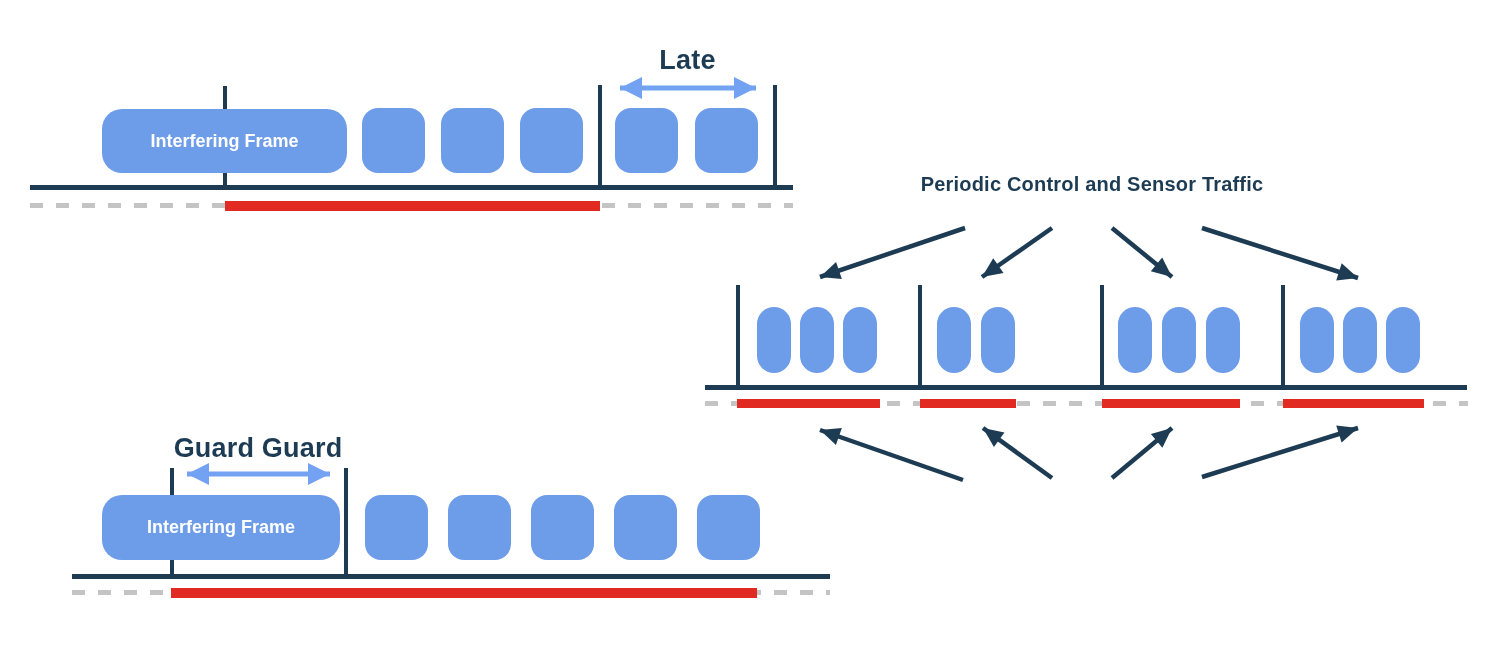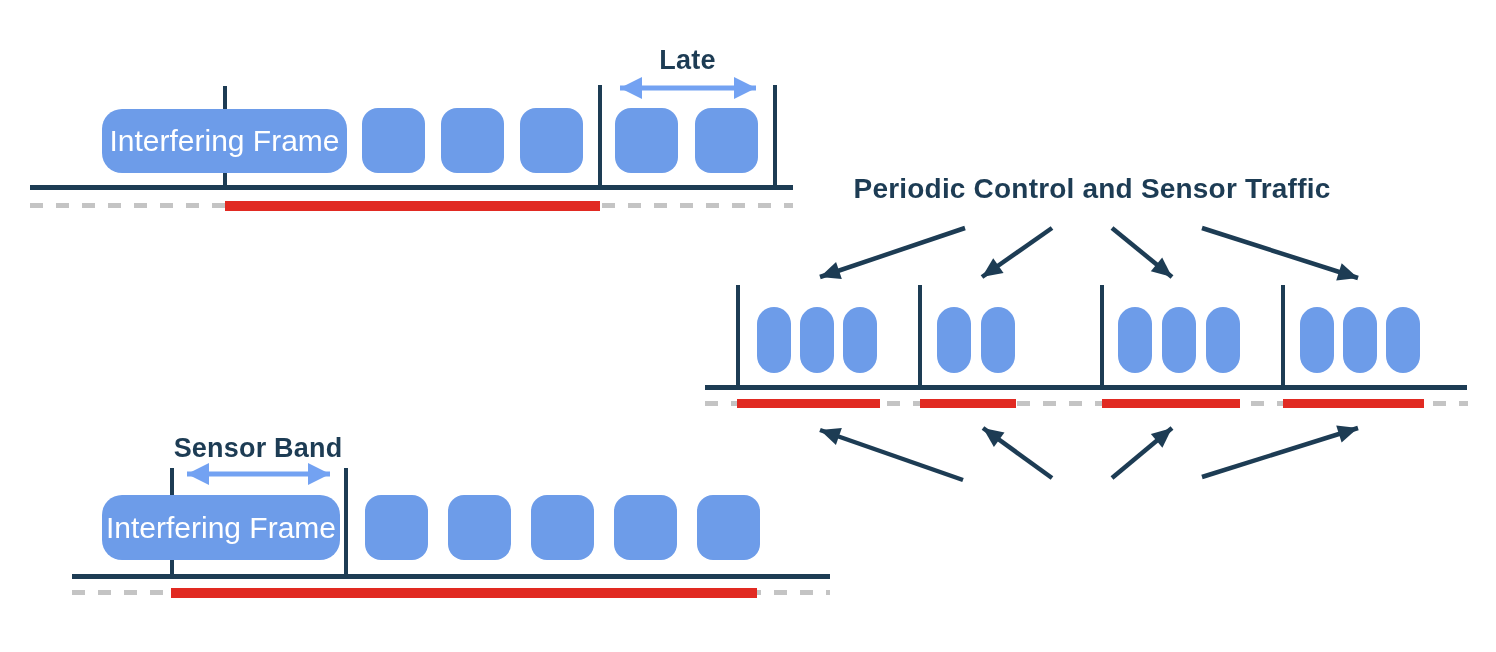--- a/index.html
+++ b/index.html
@@ -23,21 +23,21 @@
   .timeline{position:absolute;height:5px;background:var(--navy);z-index:3;}
   .tick{position:absolute;width:4px;background:var(--navy);z-index:1;}
   .dashline{
     position:absolute;height:5px;z-index:1;
     background:repeating-linear-gradient(90deg,var(--dash-gray) 0 13px,transparent 13px 26px);
   }
   .redbar{position:absolute;background:var(--red);z-index:2;}
   .bigbox{
     position:absolute;background:var(--blue);border-radius:20px;z-index:2;
     display:flex;align-items:center;justify-content:center;
-    color:#fff;font-weight:400;font-size:30px;white-space:nowrap;
+    color:#fff;font-weight:700;font-size:18px;white-space:nowrap;
   }
   .framerow{position:absolute;display:flex;z-index:2;}
   .sq{width:63px;height:65px;background:var(--blue);border-radius:16px;flex:0 0 auto;}
   .pill{width:34px;height:66px;background:var(--blue);border-radius:17px;flex:0 0 auto;}
   svg.overlay{position:absolute;left:0;top:0;z-index:4;pointer-events:none;}
   .ln-navy{stroke:var(--navy);stroke-width:4.5;fill:none;}
   .ln-blue{stroke:var(--arrow-blue);stroke-width:5;fill:none;}
   .m-navy{fill:var(--navy);}
   .m-blue{fill:var(--arrow-blue);}
 </style>
@@ -63,42 +63,42 @@
     </div>
   <div class="framerow" style="left:615px;top:108px;gap:17px;">
       <div class="sq"></div>
       <div class="sq"></div>
     </div>
 
   <div class="timeline" style="left:30px;top:185px;width:763px;"></div>
   <div class="dashline" style="left:30px;top:203px;width:763px;"></div>
   <div class="redbar" style="left:225px;top:201px;width:375px;height:10px;"></div>
 
-  <div class="abs label" style="left:160px;top:433px;width:196px;">Sensor Band</div>
+  <div class="abs label" style="left:160px;top:433px;width:196px;">Guard Guard</div>
 
   <div class="tick" style="left:170px;top:468px;height:110px;"></div>
   <div class="tick" style="left:344px;top:468px;height:110px;"></div>
 
   <div class="bigbox" style="left:102px;top:495px;width:238px;height:65px;">
     <span>Interfering Frame</span>
   </div>
 
   <div class="framerow" style="left:365px;top:495px;gap:20px;">
       <div class="sq"></div>
       <div class="sq"></div>
       <div class="sq"></div>
       <div class="sq"></div>
       <div class="sq"></div>
     </div>
 
   <div class="timeline" style="left:72px;top:574px;width:758px;"></div>
   <div class="dashline" style="left:72px;top:590px;width:758px;"></div>
   <div class="redbar" style="left:171px;top:588px;width:586px;height:10px;"></div>
 
-  <div class="abs label" style="left:842px;top:173px;width:500px;font-size:28px;">Periodic Control and Sensor Traffic</div>
+  <div class="abs label" style="left:842px;top:173px;width:500px;font-size:20px;">Periodic Control and Sensor Traffic</div>
 
   <div class="tick" style="left:736px;top:285px;height:103px;"></div>
   <div class="tick" style="left:918px;top:285px;height:103px;"></div>
   <div class="tick" style="left:1100px;top:285px;height:103px;"></div>
   <div class="tick" style="left:1281px;top:285px;height:103px;"></div>
 
   <div class="framerow" style="left:757px;top:307px;gap:9px;">
       <div class="pill"></div>
       <div class="pill"></div>
       <div class="pill"></div>

